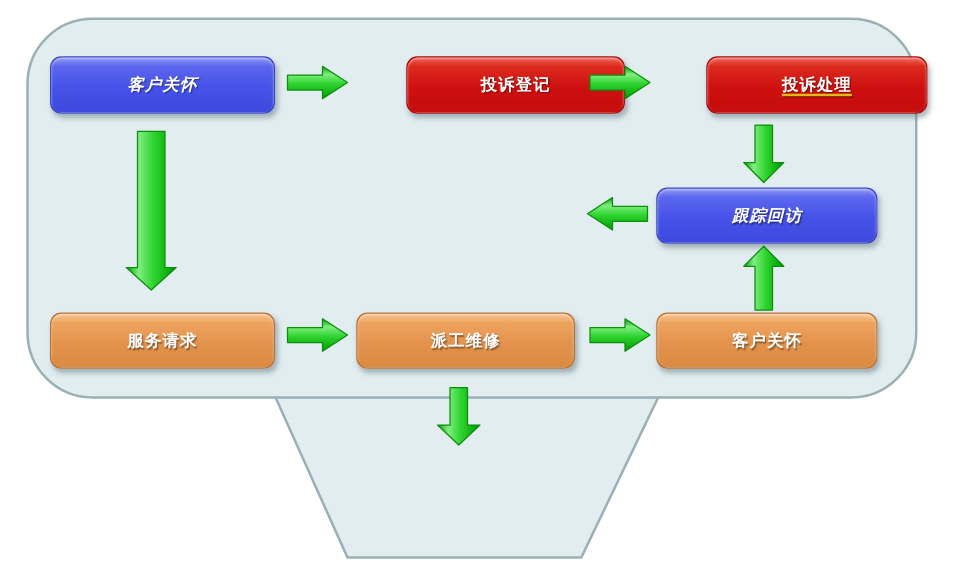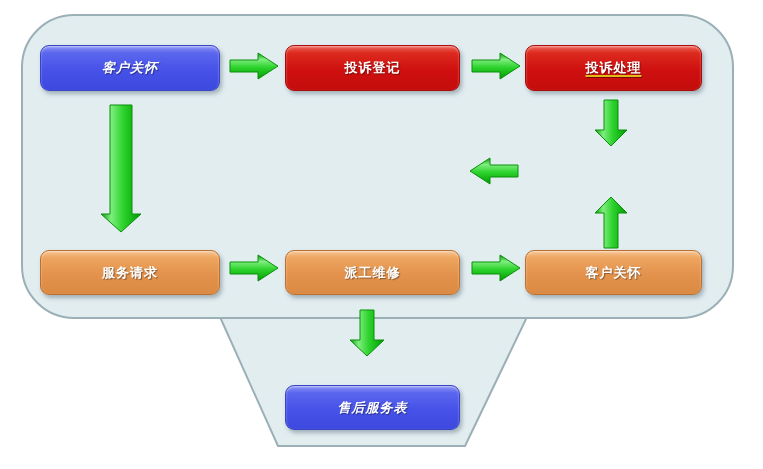--- a/index.html
+++ b/index.html
@@ -16,20 +16,21 @@
     cursor:default;
   }
   .box.blue{
     background:linear-gradient(180deg,#8d96f4 0%,#5b66ee 16%,#4652e8 55%,#3d49de 100%);
     border:1px solid #3a45c6;
     font-style:italic;
   }
   .box.red{
     background:linear-gradient(180deg,#ef6457 0%,#dc2a1e 16%,#ce100f 55%,#c40d0c 100%);
     border:1px solid #a80b0a;
+    margin-left:40px;
   }
   .box.orange{
     background:linear-gradient(180deg,#f6c493 0%,#eda55f 16%,#e3924d 55%,#da8a42 100%);
     border:1px solid #bb7030;
   }
   .box.link span{text-decoration:underline;text-decoration-color:#e2b915;text-decoration-thickness:2px;text-underline-offset:3px;font-family:Liberation Mono, monospace;}
   .arrow{position:absolute;overflow:visible;}
 </style>
 </head>
 <body>
@@ -62,31 +63,31 @@
 
   <div class="box blue" style="left:40px;top:45px;width:178px;height:44px">
     <span>客户关怀</span>
   </div>
   <div class="box red" style="left:285px;top:45px;width:173px;height:44px">
     <span>投诉登记</span>
   </div>
   <div class="box red link" style="left:525px;top:45px;width:175px;height:44px">
     <span>投诉处理</span>
   </div>
+  <div class="box blue" style="left:525px;top:150px;width:175px;height:43px">
+    <span>跟踪回访</span>
+  </div>
   <div class="box orange" style="left:40px;top:250px;width:178px;height:43px">
     <span>服务请求</span>
   </div>
   <div class="box orange" style="left:285px;top:250px;width:173px;height:43px">
     <span>派工维修</span>
   </div>
   <div class="box orange" style="left:525px;top:250px;width:175px;height:43px">
     <span>客户关怀</span>
-  </div>
-  <div class="box blue" style="left:285px;top:385px;width:173px;height:43px">
-    <span>售后服务表</span>
   </div>
 
   <svg class="arrow" style="left:230px;top:53px" width="48" height="26">
     <polygon points="0,7 28,7 28,0 48,13 28,26 28,19 0,19" fill="url(#gradV)" stroke="#0a8f0a" stroke-linejoin="round"></polygon>
   </svg>
   <svg class="arrow" style="left:472px;top:53px" width="48" height="26">
     <polygon points="0,7 28,7 28,0 48,13 28,26 28,19 0,19" fill="url(#gradV)" stroke="#0a8f0a" stroke-linejoin="round"></polygon>
   </svg>
   <svg class="arrow" style="left:595px;top:100px" width="32" height="46">
     <polygon points="9,0 23,0 23,30 32,30 16,46 0,30 9,30" fill="url(#gradH)" stroke="#0a8f0a" stroke-linejoin="round"></polygon>

